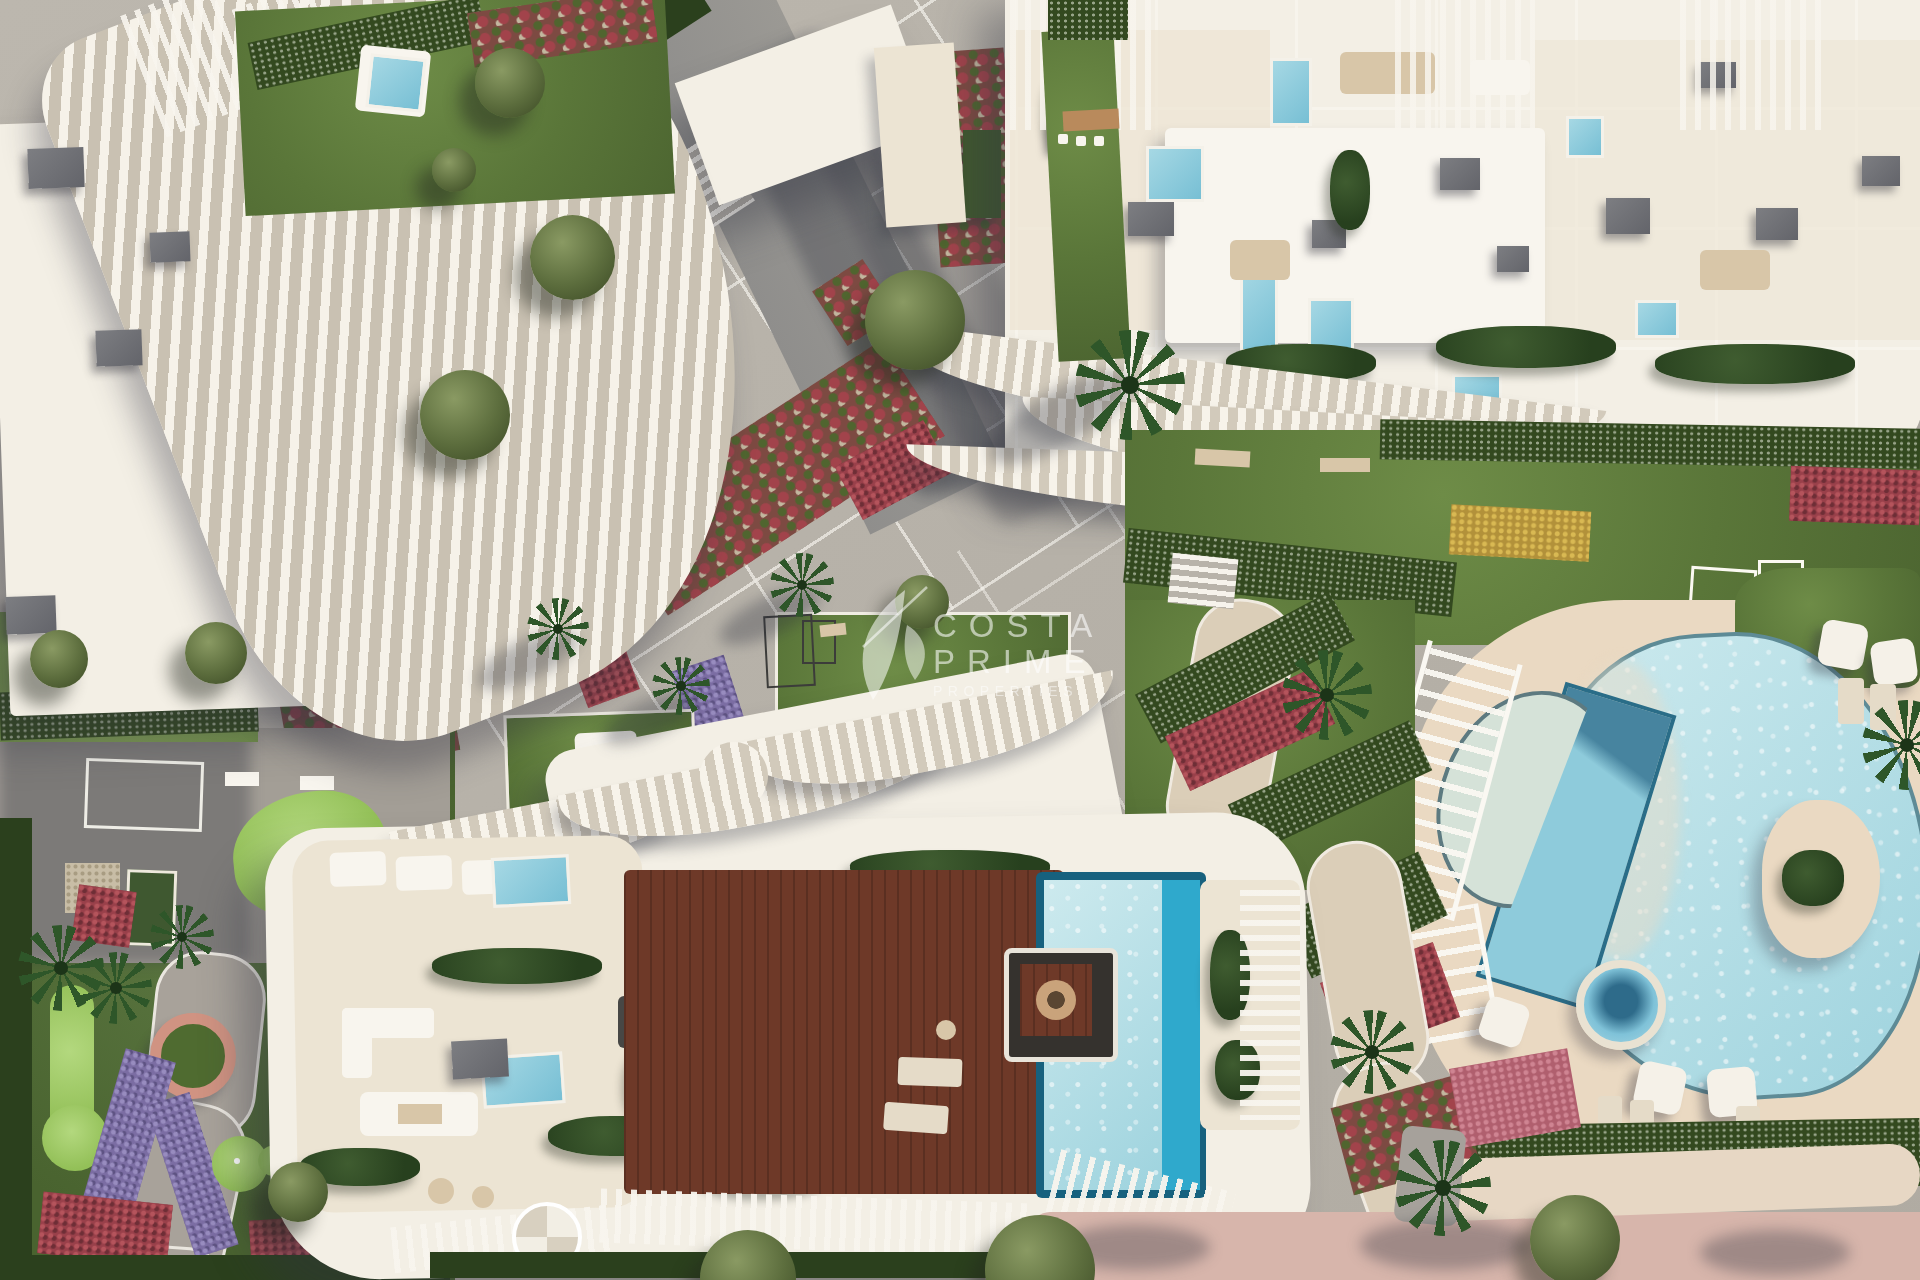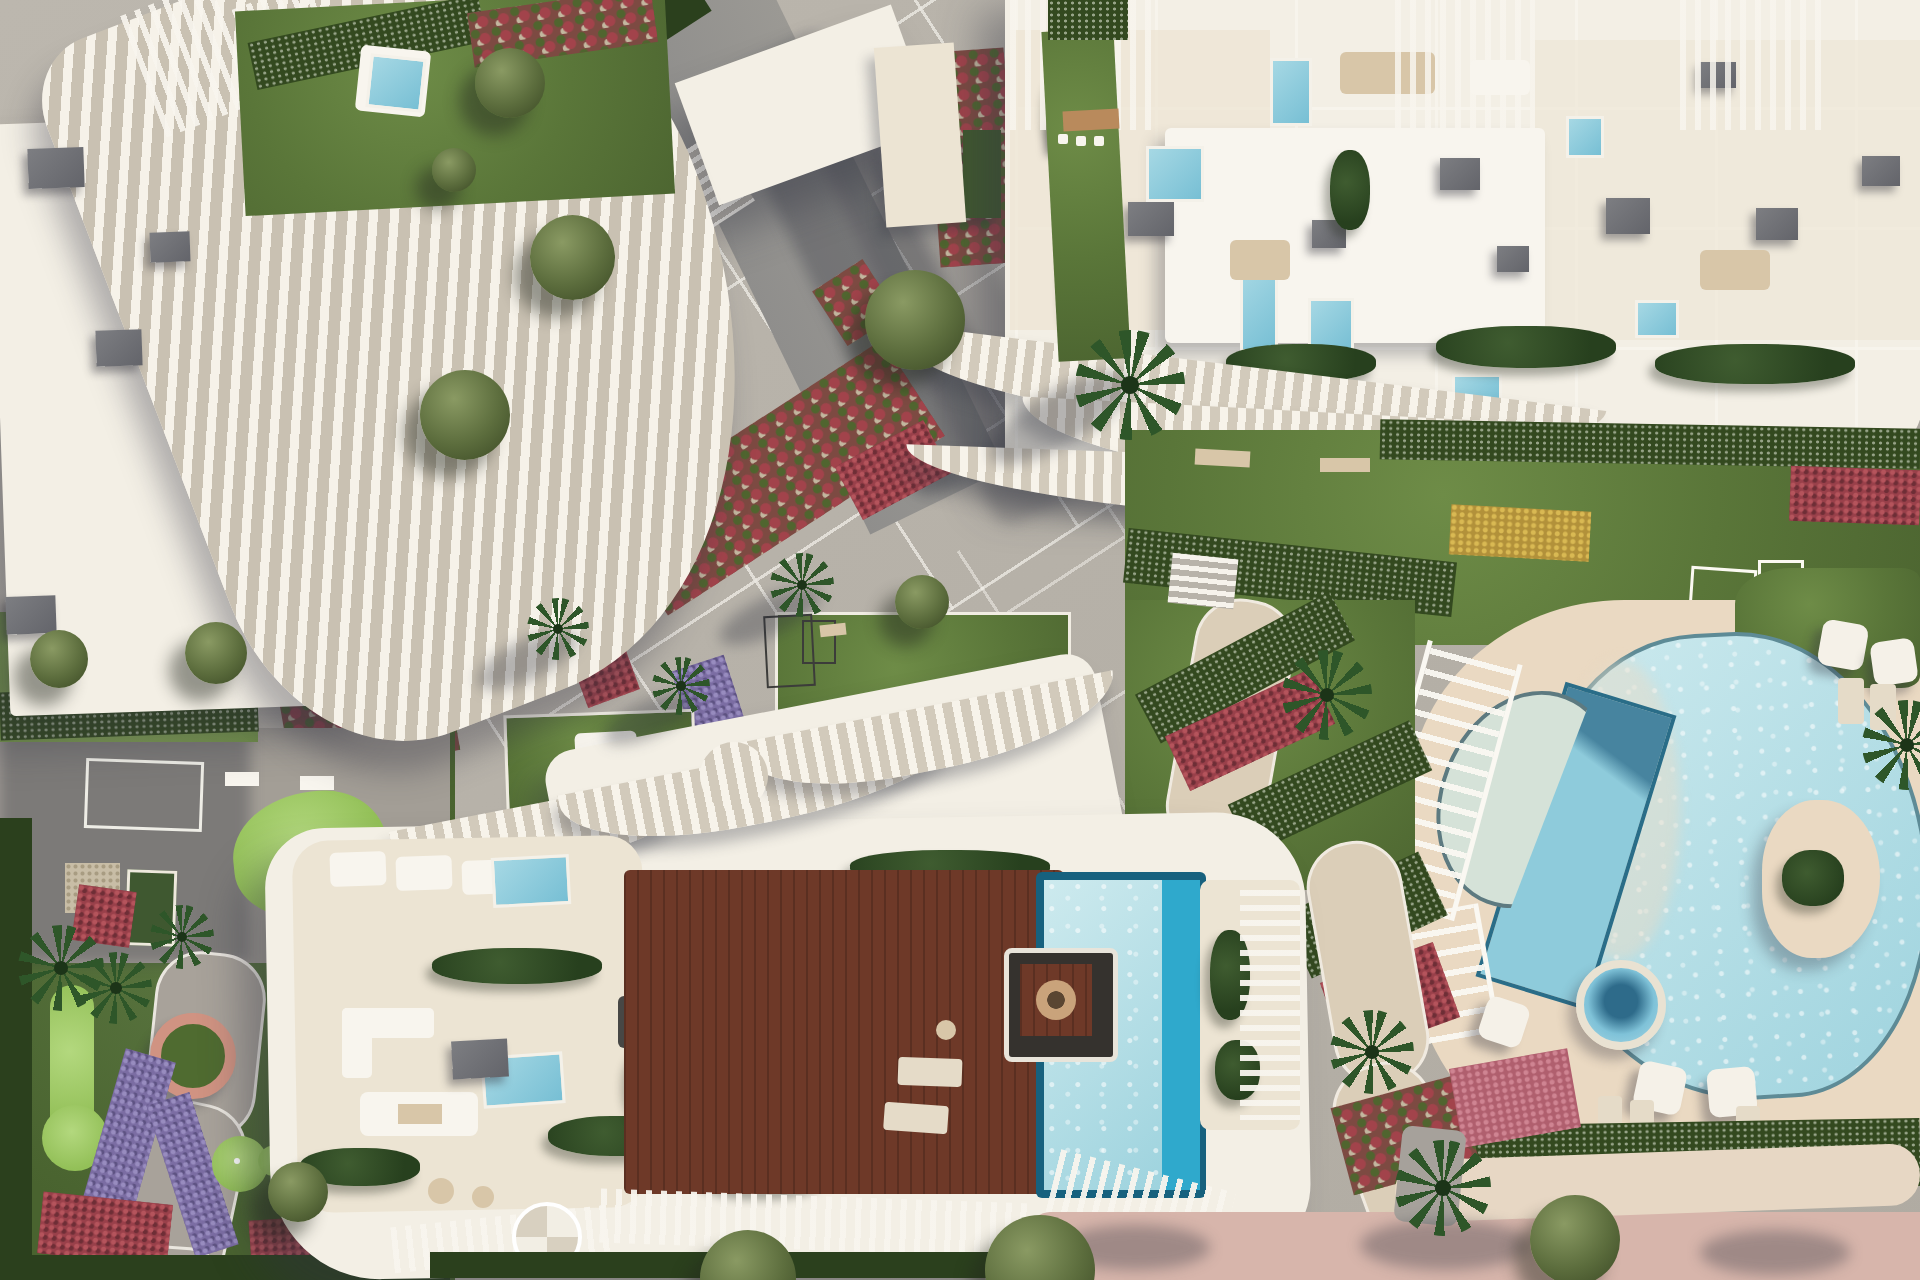--- a/index.html
+++ b/index.html
@@ -318,14 +318,26 @@
   <div class="a palm" style="left:1282px;top:650px;width:90px;height:90px;"></div>
   <div class="a palm" style="left:1330px;top:1010px;width:84px;height:84px;"></div>
   <div class="a palm" style="left:1395px;top:1140px;width:96px;height:96px;"></div>
   <div class="a palm" style="left:1862px;top:700px;width:90px;height:90px;"></div>
   <div class="a tree" style="left:700px;top:1230px;width:96px;height:96px;"></div>
   <div class="a tree" style="left:985px;top:1215px;width:110px;height:110px;"></div>
   <div class="a tree" style="left:1530px;top:1195px;width:90px;height:90px;"></div>
   <div class="a tree" style="left:30px;top:630px;width:58px;height:58px;"></div>
   <div class="a tree" style="left:185px;top:622px;width:62px;height:62px;"></div>
 
+  <div class="wm" style="left:835px;top:580px;width:300px;height:130px;">
+    <svg style="position:absolute;left:0;top:5px;" width="95" height="120" viewBox="0 0 95 120">
+      <path d="M70 5 C 30 35, 16 72, 38 115 C 58 85, 66 45, 70 5 Z" fill="rgba(255,255,255,0.55)"></path>
+      <path d="M72 40 C 92 52, 96 74, 80 95 C 68 78, 68 58, 72 40 Z" fill="rgba(255,255,255,0.5)"></path>
+      <line x1="92" y1="2" x2="28" y2="62" stroke="rgba(255,255,255,0.55)" stroke-width="2.5"></line>
+    </svg>
+    <div style="position:absolute;left:98px;top:28px;">
+      <div class="l1">COSTA</div>
+      <div class="l1">PRIME</div>
+      <div class="l3">PROPERTIES</div>
+    </div>
+  </div>
 
 </div>
 
 </body></html>

